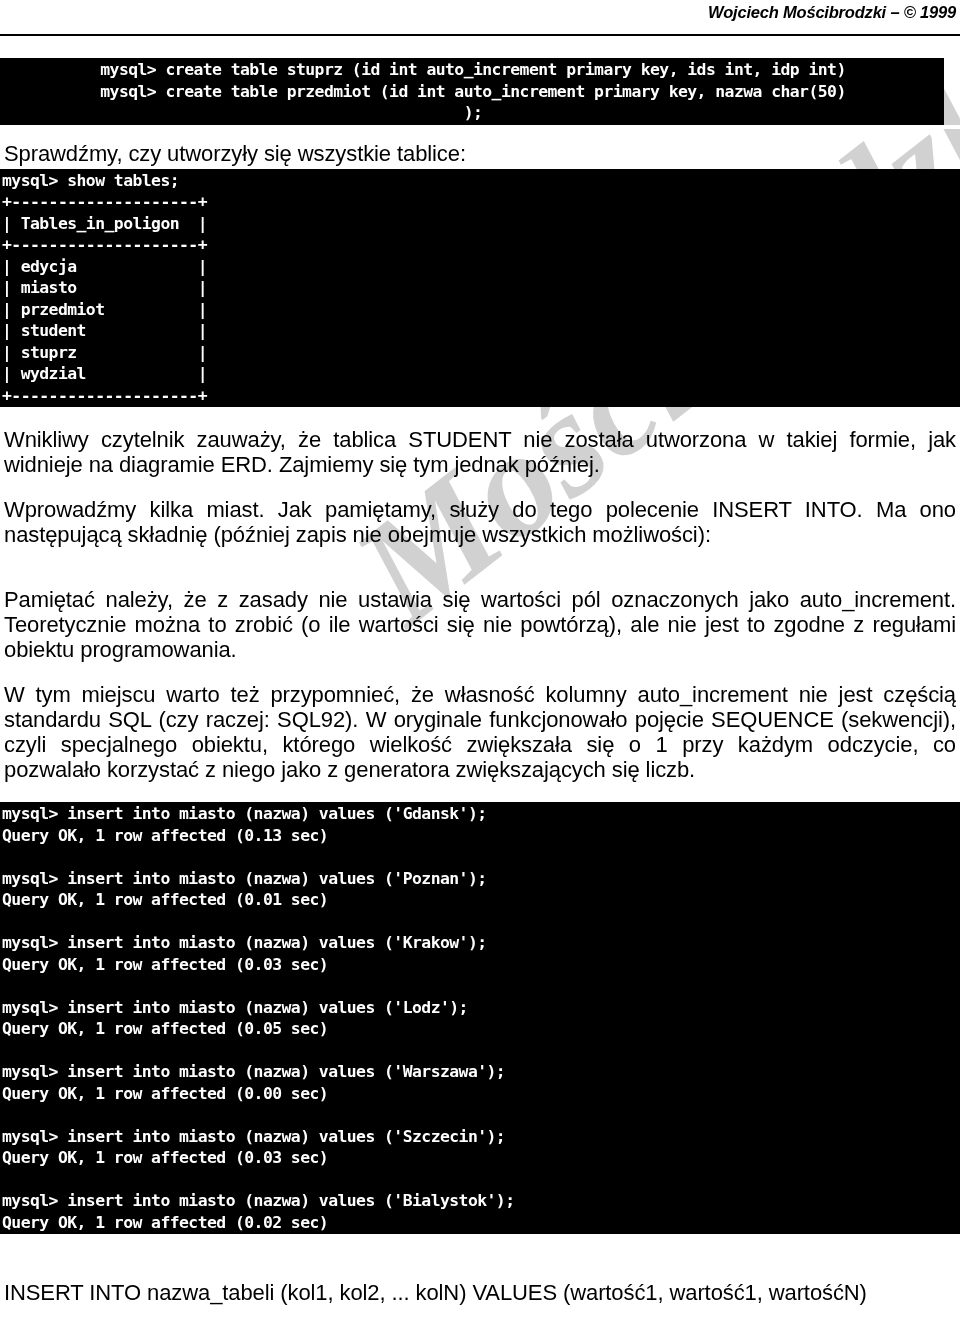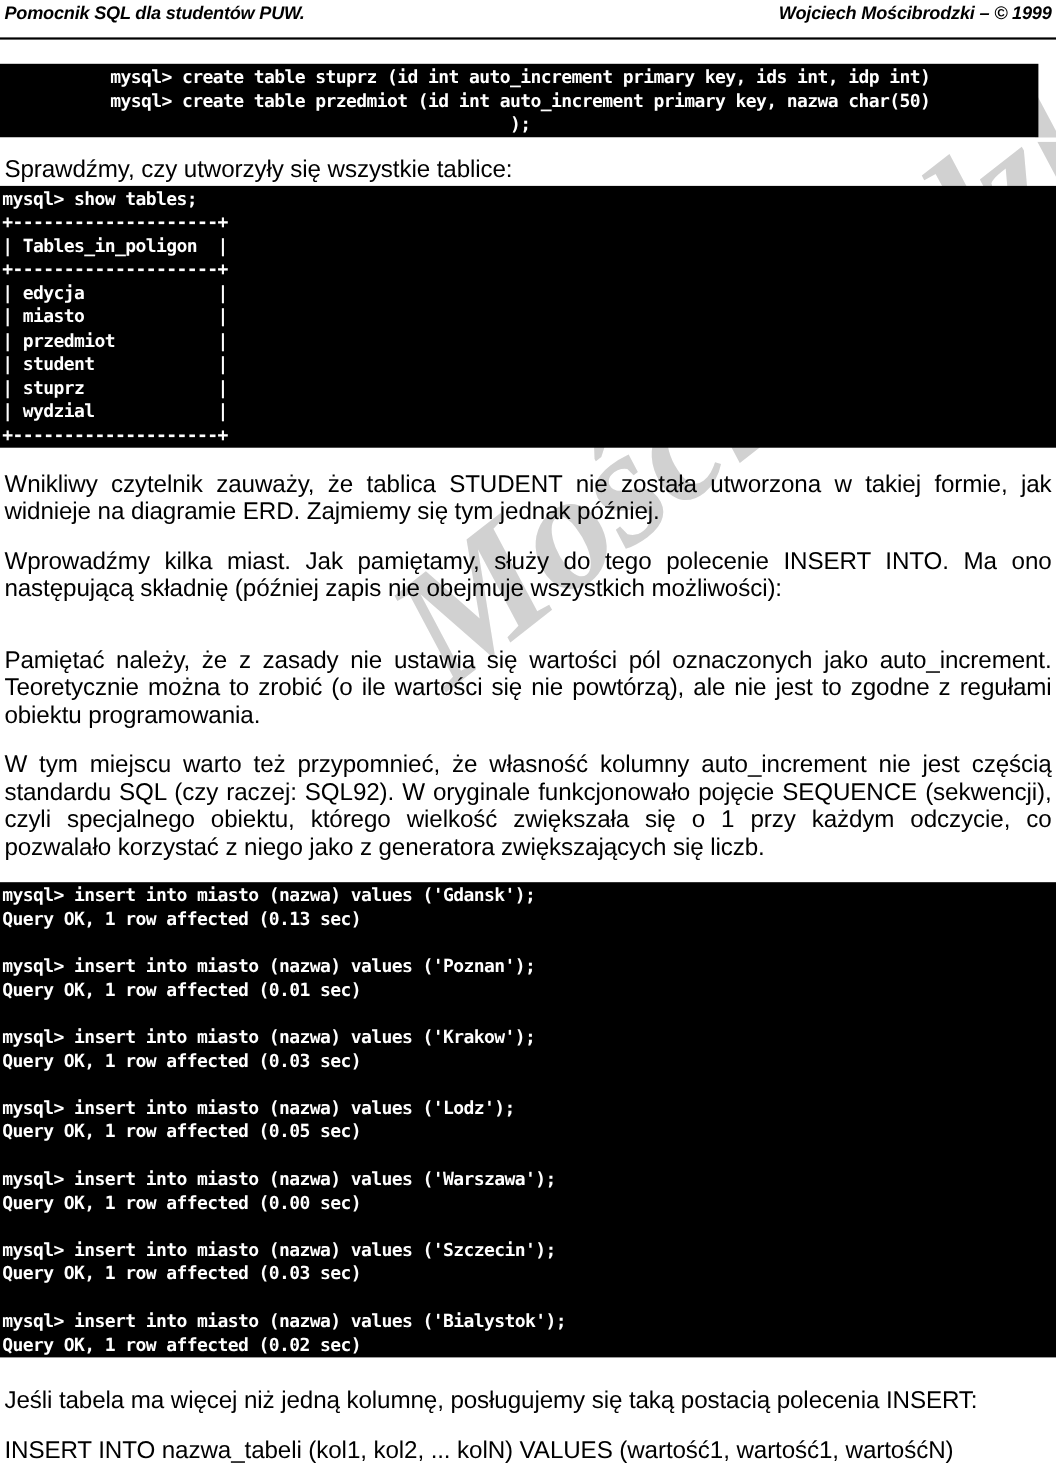--- a/index.html
+++ b/index.html
@@ -104,21 +104,20 @@
 </head>
 <body>
 
 <div id="watermark">
   <div class="wm-text">Mościbrodzki</div>
 </div>
 
 <div id="page">
 
   <div class="hdr">
-    <div class="hdr-left">Pomocnik SQL dla studentów PUW.</div>
     <div class="hdr-right">Wojciech Mościbrodzki – © 1999</div>
   </div>
 
   <div class="gap-before-term"></div>
 
   <div class="term term-w942">mysql&gt; create table stuprz (id int auto_increment primary key, ids int, idp int)
 mysql&gt; create table przedmiot (id int auto_increment primary key, nazwa char(50)
 );</div>
   <div class="gap2"></div>
 
@@ -177,19 +176,18 @@
 Query OK, 1 row affected (0.00 sec)
 
 mysql&gt; insert into miasto (nazwa) values ('Szczecin');
 Query OK, 1 row affected (0.03 sec)
 
 mysql&gt; insert into miasto (nazwa) values ('Bialystok');
 Query OK, 1 row affected (0.02 sec)</div>
 
   <div class="spacer-lg"></div>
 
-  <div class="para left">Jeśli tabela ma więcej niż jedną kolumnę, posługujemy się taką postacią polecenia INSERT:</div>
 
   <div class="spacer-md"></div>
 
   <div class="para left">INSERT INTO nazwa_tabeli (kol1, kol2, ... kolN) VALUES (wartość1, wartość1, wartośćN)</div>
 
 </div>
 
 </body></html>

